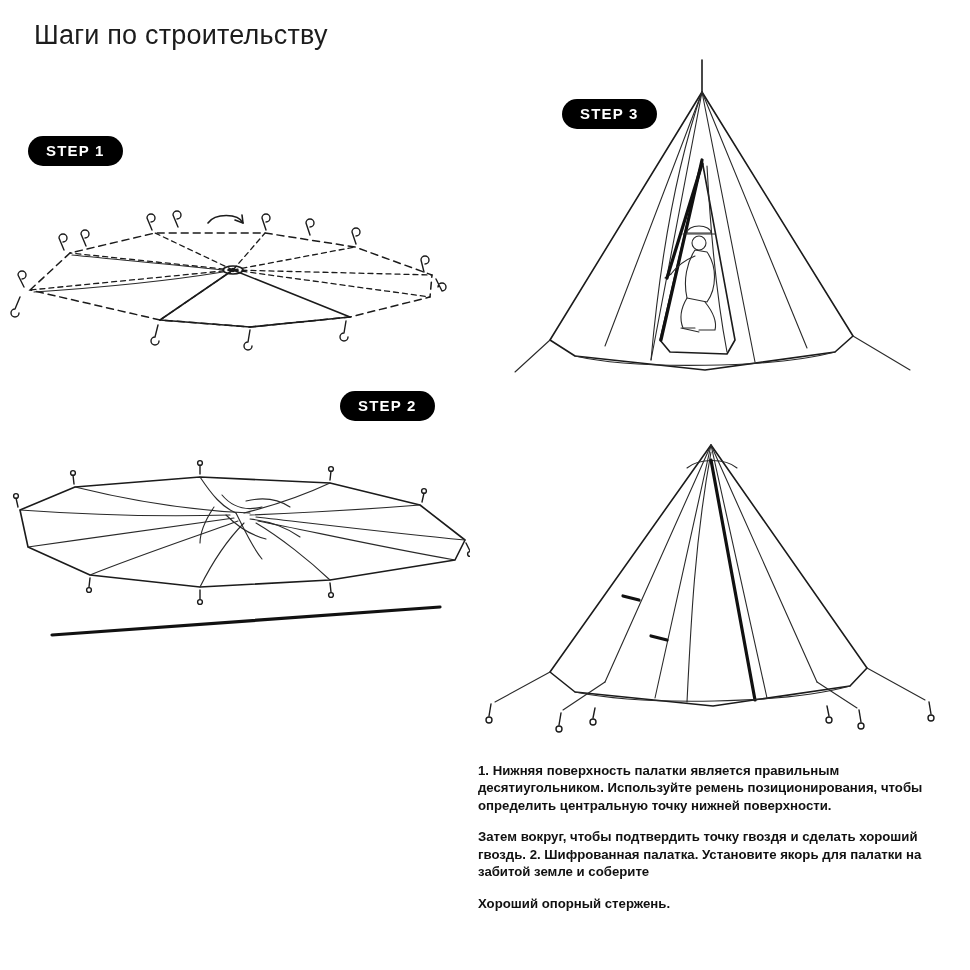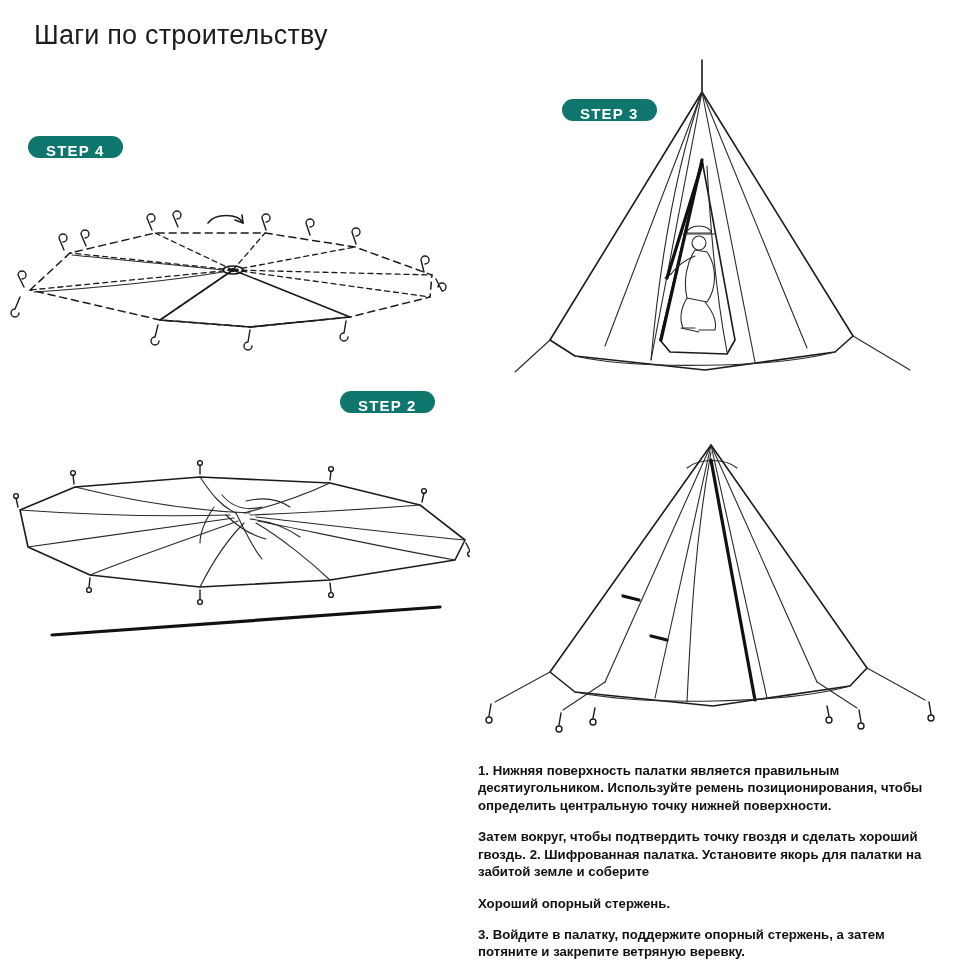--- a/index.html
+++ b/index.html
@@ -17,27 +17,27 @@
     position:absolute;
     left:34px; top:20px;
     font-size:27px;
     font-weight:400;
     color:#1c1c1c;
     letter-spacing:0.2px;
   }
 
   .step-badge{
     position:absolute;
-    background:#0f766e;
+    background:#000000;
     color:#ffffff;
     border-radius:16px;
     font-size:15px;
     font-weight:700;
     letter-spacing:1.2px;
-    padding:7px 18px 0 18px;
+    padding:7px 18px 8px 18px;
     line-height:1;
     white-space:nowrap;
   }
   #badge1{left:28px; top:136px;}
   #badge2{left:340px; top:391px;}
   #badge3{left:562px; top:99px;}
 
   .fig{position:absolute;}
   #fig1{left:0px;  top:175px;  width:470px; height:190px;}
   #fig2{left:0px;  top:455px;  width:470px; height:210px;}
@@ -66,21 +66,21 @@
   .pin{fill:none;stroke:#1b1b1b;stroke-width:1.4;stroke-linecap:round;}
   .dot{fill:#1b1b1b;}
 </style>
 </head>
 <body>
 
 <div class="page">
 
   <div class="title">Шаги по строительству</div>
 
-  <div class="step-badge" id="badge1">STEP 4</div>
+  <div class="step-badge" id="badge1">STEP 1</div>
 
   <div class="fig" id="fig1">
     <svg width="470" height="190" viewBox="0 0 470 190">
 
       <polygon class="dash" points="30,115 70,78 155,58 265,58 355,72 432,100 430,122 350,142 250,152 160,145"></polygon>
 
       <g class="dash-s">
         <line x1="233" y1="95" x2="30" y2="115"></line>
         <line x1="233" y1="95" x2="70" y2="78"></line>
         <line x1="233" y1="95" x2="155" y2="58"></line>
@@ -274,16 +274,15 @@
         <path d="M168,186 l16,4"></path>
         <path d="M196,226 l16,4"></path>
       </g>
     </svg>
   </div>
 
   <div class="notes">
     <p>1. Нижняя поверхность палатки является правильным десятиугольником. Используйте ремень позиционирования, чтобы определить центральную точку нижней поверхности.</p>
     <p>Затем вокруг, чтобы подтвердить точку гвоздя и сделать хороший гвоздь. 2. Шифрованная палатка. Установите якорь для палатки на забитой земле и соберите</p>
     <p>Хороший опорный стержень.</p>
-    <p>3. Войдите в палатку, поддержите опорный стержень, а затем потяните и закрепите ветряную веревку.</p>
   </div>
 
 </div>
 
 </body></html>

